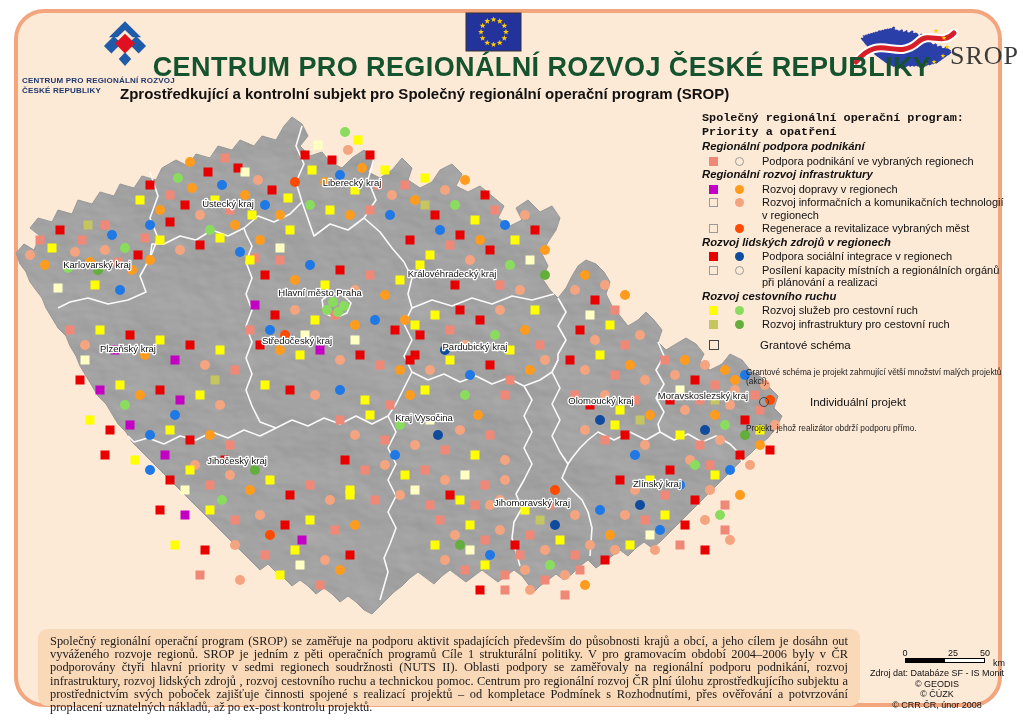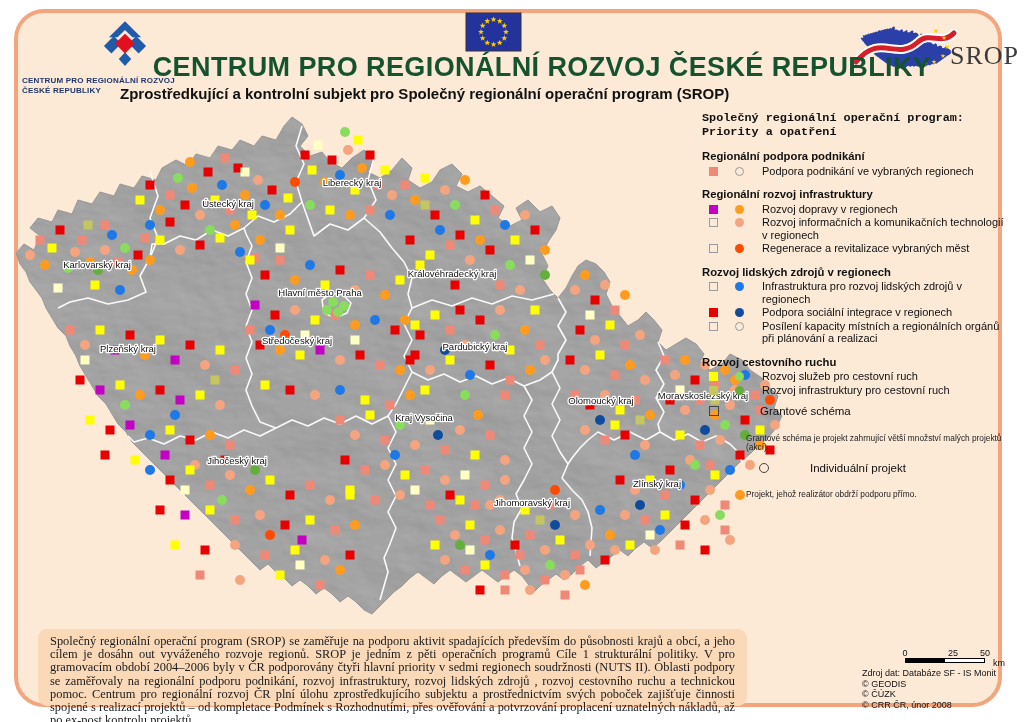--- a/index.html
+++ b/index.html
@@ -10,45 +10,45 @@
             font-weight:bold;line-height:9.5px;letter-spacing:.2px;}
   #main-title{position:absolute;left:120px;right:60px;top:52px;text-align:center;
               font-size:27px;font-weight:bold;color:#14532d;letter-spacing:.4px;white-space:nowrap;}
   #sub-title{position:absolute;left:120px;right:60px;top:85px;text-align:left;
              font-size:15px;font-weight:bold;color:#111;}
   
   #map-svg{position:absolute;left:0;top:0;}
   
   #legend{position:absolute;left:702px;top:112px;width:308px;font-size:11px;color:#111;}
   .lg-title{font-weight:bold;font-size:11.8px;line-height:13.5px;font-family:Liberation Mono, monospace;}
-  .lg-head{font-weight:bold;font-size:11.3px;line-height:13.5px;margin-top:11px;}
+  .lg-head{font-weight:bold;font-size:11.3px;line-height:13.5px;margin-top:1px;font-style:italic;}
   .lg-row{display:flex;align-items:flex-start;line-height:12.5px;margin:1px 0;}
   .lg-symcell{width:26px;flex:0 0 26px;display:flex;justify-content:flex-start;padding-left:7px;box-sizing:border-box;}
   .lg-sym-sq{width:9px;height:9px;margin-top:2px;}
   .lg-sym-ci{width:9px;height:9px;border-radius:50%;margin-top:2px;}
   .lg-outline{background:transparent !important;border:1px solid #9a9a9a;box-sizing:border-box;}
   .lg-label{flex:1;padding-left:8px;}
   .lg-extra{margin-top:9px;gap:24px;}
   .lg-extra .lg-label{font-size:11.5px;}
   .lg-big-sq{width:10px;height:10px;border:1.3px solid #444;background:transparent;margin-top:1px;box-sizing:border-box;}
   .lg-big-ci{width:10px;height:10px;border:1.3px solid #444;background:transparent;border-radius:50%;margin-top:1px;box-sizing:border-box;}
   .lg-note{font-size:8.3px;color:#222;margin:16px 0 2px 44px;line-height:9.5px;}
   
-  #footer-box{position:absolute;left:38px;top:629px;width:709px;height:77px;background:#FAD9B9;
+  #footer-box{position:absolute;left:38px;top:629px;width:822px;height:77px;background:#FAD9B9;
               border-radius:9px;box-sizing:border-box;padding:6px 12px 23px 12px;}
   #footer-box p{margin:0;font-family:"Liberation Serif",serif;font-size:12.4px;line-height:13.2px;
                 text-align:justify;color:#1a1a1a;}
   
   #scalebar{position:absolute;left:895px;top:648px;width:110px;font-size:9px;color:#111;}
   #sb-ticklabels{position:relative;height:10px;}
   #sb-ticklabels span{position:absolute;transform:translateX(-50%);}
   #sb-bar{position:relative;height:5px;width:80px;margin-left:10px;border:1px solid #000;box-sizing:border-box;background:#fff;}
   #sb-black{position:absolute;left:0;top:0;bottom:0;width:50%;background:#000;}
   #sb-km{position:absolute;right:0;top:10px;}
-  #credits{position:absolute;left:862px;top:668px;width:150px;text-align:left;
+  #credits{position:absolute;left:862px;top:668px;width:150px;text-align:center;
            font-size:9px;line-height:10.5px;color:#111;}
 </style>
 </head>
 <body>
 
 <div id="stage">
   <div id="card"></div>
 
   <svg id="map-svg" width="1024" height="722" viewBox="0 0 1024 722">
     <defs>
@@ -618,29 +618,20 @@
             <span class="lg-sym-sq lg-outline"></span>
           </span>
           <span class="lg-symcell">
             <span class="lg-sym-ci" style="background: rgb(255, 74, 0);"></span>
           </span>
           <span class="lg-label">Regenerace a revitalizace vybraných měst</span>
         </div>
         <div class="lg-head">Rozvoj lidských zdrojů v regionech</div>
         <div class="lg-row">
           <span class="lg-symcell">
-            <span class="lg-sym-sq lg-outline"></span>
-          </span>
-          <span class="lg-symcell">
-            <span class="lg-sym-ci" style="background: rgb(30, 120, 230);"></span>
-          </span>
-          <span class="lg-label">Infrastruktura pro rozvoj lidských zdrojů v regionech</span>
-        </div>
-        <div class="lg-row">
-          <span class="lg-symcell">
             <span class="lg-sym-sq" style="background: rgb(232, 0, 0);"></span>
           </span>
           <span class="lg-symcell">
             <span class="lg-sym-ci" style="background: rgb(15, 76, 158);"></span>
           </span>
           <span class="lg-label">Podpora sociální integrace v regionech</span>
         </div>
         <div class="lg-row">
           <span class="lg-symcell">
             <span class="lg-sym-sq lg-outline"></span>

